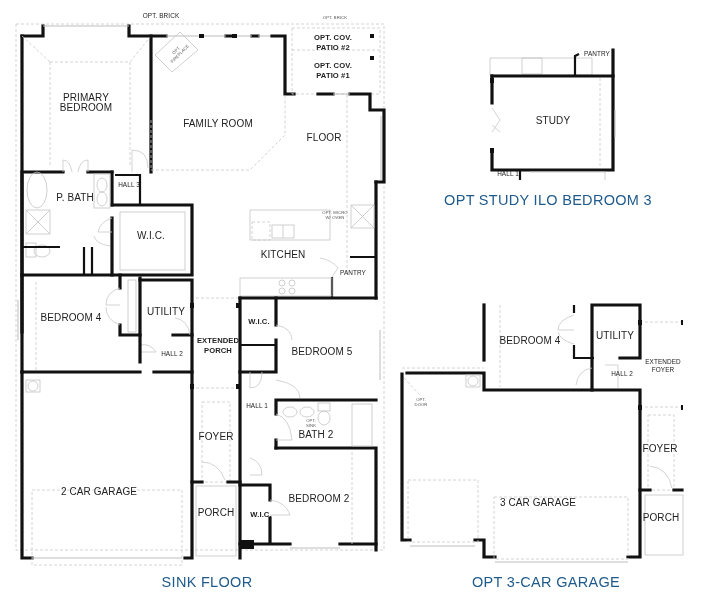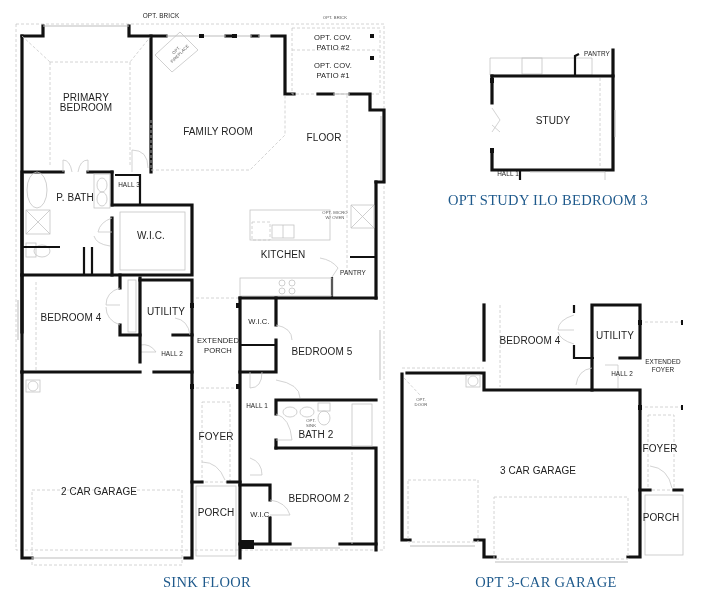--- a/index.html
+++ b/index.html
@@ -8,22 +8,22 @@
   .wall { stroke: #111; stroke-width: 3.2; fill: none; stroke-linecap: square; }
   .wall-thin { stroke: #111; stroke-width: 2.2; fill: none; }
   .dash { stroke: #c9c9c9; stroke-width: 0.8; fill: none; stroke-dasharray: 3 2; }
   .fix { stroke: #c4c4c4; stroke-width: 0.8; fill: none; }
   .win { stroke: #bdbdbd; stroke-width: 1; fill: #fff; }
   .door { stroke: #c8c8c8; stroke-width: 0.8; fill: none; }
   .post { fill: #111; }
   .room-label { position: absolute; font-size: 10px; color: #222; text-align: center; line-height: 10px; letter-spacing: 0.1px; white-space: nowrap; transform: translate(-50%, -50%); }
   .room-label.sm { font-size: 6.4px; line-height: 8px; }
   .room-label.xs { font-size: 4.2px; line-height: 5px; color: #555; }
-  .room-label.md { font-size: 7.6px; line-height: 9.5px; }
-  .title { position: absolute; font-size: 14.5px; font-weight: bold; color: #1f5a8c; letter-spacing: 0.3px; white-space: nowrap; transform: translateX(-50%); font-family: Liberation Serif, serif; font-weight: normal; }
+  .room-label.md { font-size: 7.6px; line-height: 9.5px; font-weight: bold; }
+  .title { position: absolute; font-size: 14.5px; font-weight: bold; color: #1f5a8c; letter-spacing: 0.3px; white-space: nowrap; transform: translateX(-50%); font-family: Liberation Sans, sans-serif; font-weight: normal; }
 </style>
 </head>
 <body>
 
 <svg class="plan" width="715" height="600" viewBox="0 0 715 600">
 
   <g>
 
     <rect x="16" y="24" width="368" height="526" class="dash"></rect>
 
@@ -200,21 +200,21 @@
 <div class="room-label sm" style="left:161px;top:16px">OPT. BRICK</div>
 <div class="room-label xs" style="left:335px;top:17px">OPT. BRICK</div>
 <div class="room-label xs" style="left:178px;top:52px;transform:translate(-50%,-50%) rotate(-45deg);white-space:pre">OPT.
 FIREPLACE</div>
 <div class="room-label md" style="left:333px;top:42px;white-space:pre">OPT. COV.
 PATIO #2</div>
 <div class="room-label md" style="left:333px;top:70px;white-space:pre">OPT. COV.
 PATIO #1</div>
 <div class="room-label" style="left:86px;top:103px;white-space:pre">PRIMARY
 BEDROOM</div>
-<div class="room-label" style="left:218px;top:132px">FAMILY ROOM</div>
+<div class="room-label" style="left:218px;top:124px">FAMILY ROOM</div>
 <div class="room-label" style="left:324px;top:138px">FLOOR</div>
 <div class="room-label" style="left:75px;top:198px">P. BATH</div>
 <div class="room-label sm" style="left:129px;top:185px">HALL 3</div>
 <div class="room-label" style="left:151px;top:236px">W.I.C.</div>
 <div class="room-label xs" style="left:335px;top:215px;white-space:pre">OPT. MICRO
 W/ OVEN</div>
 <div class="room-label" style="left:283px;top:255px">KITCHEN</div>
 <div class="room-label sm" style="left:353px;top:273px">PANTRY</div>
 <div class="room-label" style="left:71px;top:318px">BEDROOM 4</div>
 <div class="room-label" style="left:166px;top:312px">UTILITY</div>
@@ -237,19 +237,19 @@
 <div class="room-label" style="left:553px;top:121px">STUDY</div>
 <div class="room-label sm" style="left:508px;top:174px">HALL 1</div>
 
 <div class="room-label" style="left:530px;top:341px">BEDROOM 4</div>
 <div class="room-label" style="left:615px;top:336px">UTILITY</div>
 <div class="room-label sm" style="left:622px;top:374px">HALL 2</div>
 <div class="room-label sm" style="left:663px;top:366px;white-space:pre">EXTENDED
 FOYER</div>
 <div class="room-label xs" style="left:421px;top:402px;white-space:pre">OPT.
 DOOR</div>
-<div class="room-label" style="left:538px;top:471px">3 CAR GARAGE</div>
+<div class="room-label" style="left:538px;top:503px">3 CAR GARAGE</div>
 <div class="room-label" style="left:660px;top:449px">FOYER</div>
 <div class="room-label" style="left:661px;top:518px">PORCH</div>
 
 <div class="title" style="left:207px;top:574px">SINK FLOOR</div>
 <div class="title" style="left:548px;top:192px">OPT STUDY ILO BEDROOM 3</div>
 <div class="title" style="left:546px;top:574px">OPT 3-CAR GARAGE</div>
 
 </body></html>

